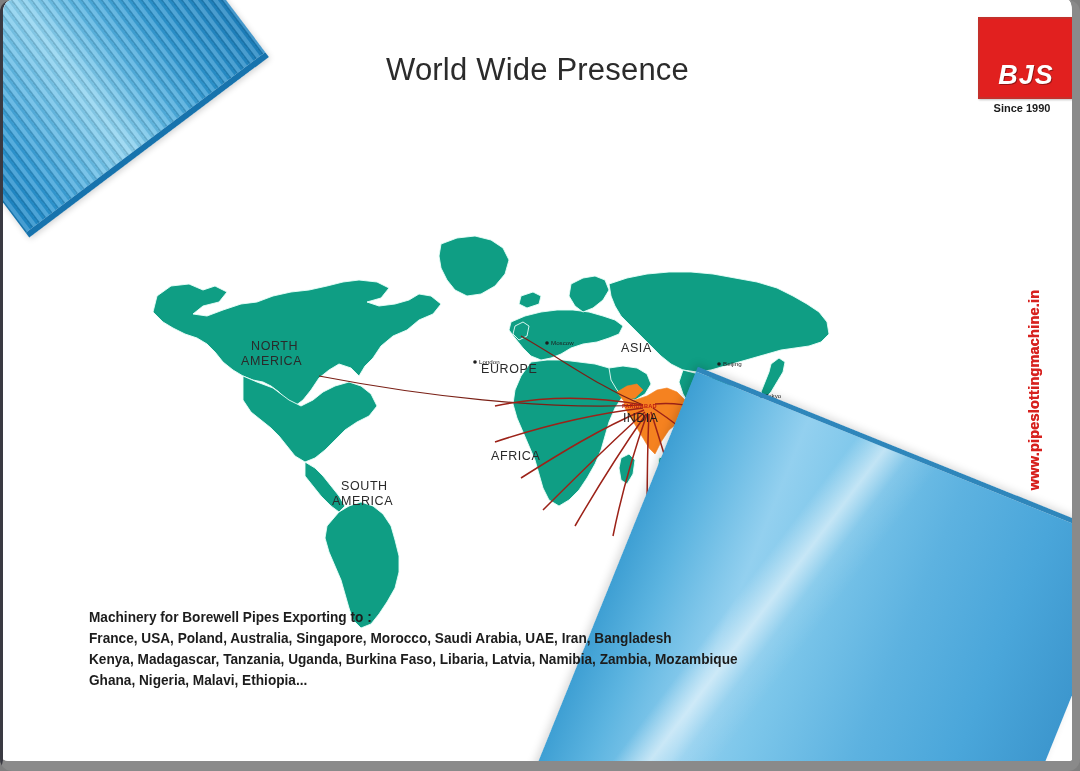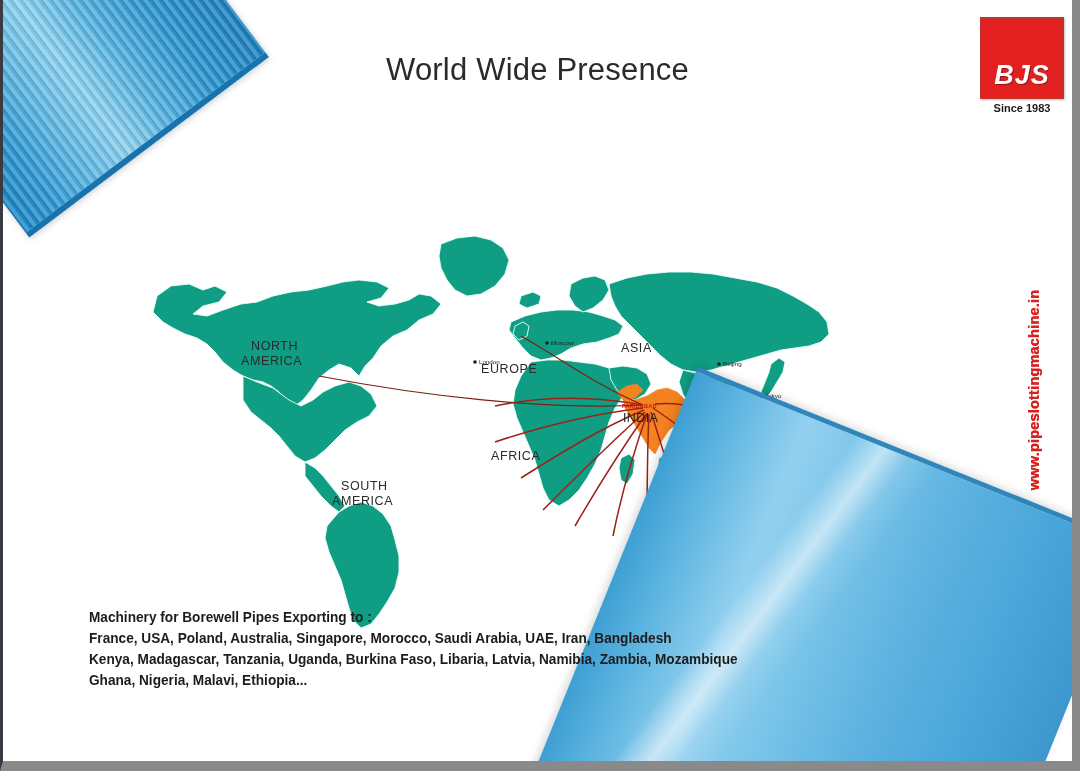--- a/index.html
+++ b/index.html
@@ -4,20 +4,21 @@
 <style>
   html,body{margin:0;padding:0;background:#7f7f7f;}
   body{font-family:"Liberation Sans",sans-serif;}
   .page{
     position:relative;width:1080px;height:771px;overflow:hidden;
     background:#ffffff;box-sizing:border-box;
     border-left:3px solid #3a3a42;
     border-right:8px solid #8a8a8a;
     border-bottom:10px solid #8a8a8a;
     border-top:0;
+    border-radius:12px;
   }
   .canvas{position:absolute;inset:0;overflow:hidden;background:#fff;}
 
   
   .pipe-tl{
     position:absolute;left:-96px;top:-128px;width:300px;height:300px;
     transform:rotate(-37deg);transform-origin:50% 50%;
     background:
       repeating-linear-gradient(to right,
         rgba(0,0,0,.14) 0px, rgba(0,0,0,.14) 1px,
@@ -51,20 +52,21 @@
     font-size:31px;color:#2b2b2b;letter-spacing:.2px;font-weight:400;
     font-family:"Liberation Sans",sans-serif;
   }
 
   
   .logo{position:absolute;left:975px;top:17px;width:88px;text-align:center;}
   .logo-box{
     width:80px;height:78px;margin:0 auto;background:#e1201f;
     border:2px solid #c4302b;position:relative;
     box-shadow:1px 1px 2px rgba(0,0,0,.25);
+    padding-left:12px;
   }
   .logo-text{
     position:absolute;left:0;right:0;bottom:6px;text-align:center;
     color:#fff;font-style:italic;font-weight:bold;font-size:27px;
     letter-spacing:1px;font-family:"Liberation Sans",sans-serif;
     text-shadow:1px 1px 0 rgba(0,0,0,.35);
   }
   .logo-sub{
     margin-top:3px;font-size:11px;color:#1b1b1b;font-weight:600;
     font-family:"Liberation Sans",sans-serif;
@@ -108,21 +110,21 @@
   <div class="canvas">
 
     <div class="pipe-tl"></div>
 
     <div class="title">World Wide Presence</div>
 
     <div class="logo">
       <div class="logo-box">
         <div class="logo-text">BJS</div>
       </div>
-      <div class="logo-sub">Since 1983</div>
+      <div class="logo-sub">Since 1990</div>
     </div>
 
     <div class="vurl">www.pipeslottingmachine.in</div>
 
     <div class="map-wrap">
       <svg class="map-svg" viewBox="0 0 730 390" xmlns="http://www.w3.org/2000/svg">
 
         <g>
 
           <path class="land" d="M30,112 L34,96 L48,86 L66,84 L80,90 L92,86 L104,92 L96,102 L80,106 L70,114 L84,116

